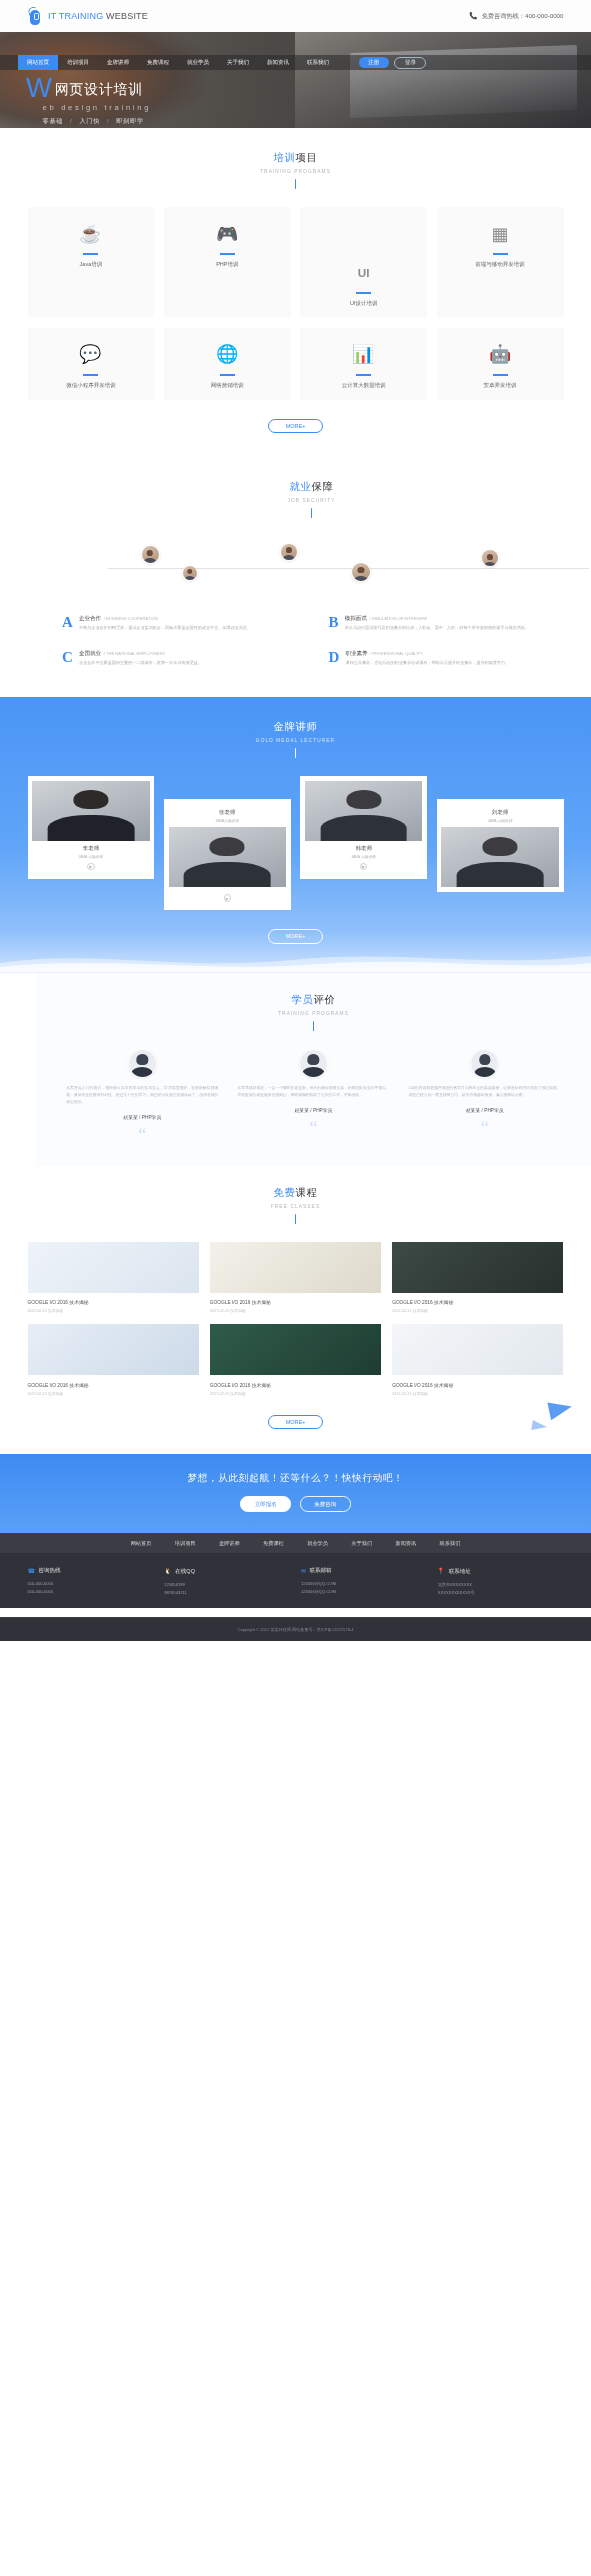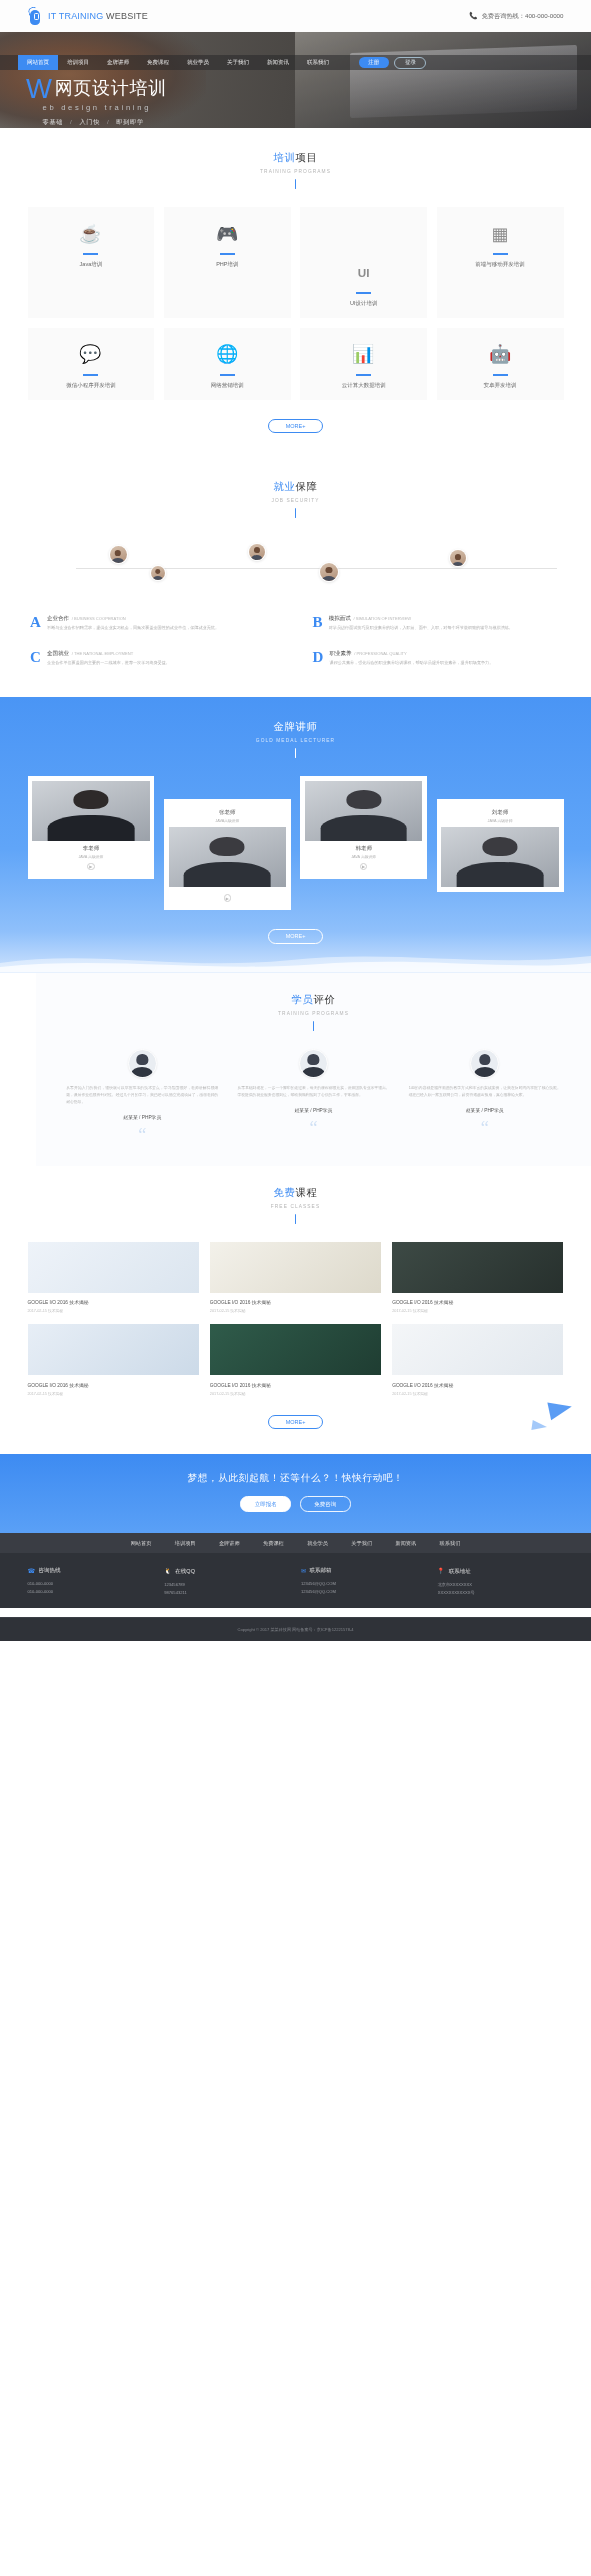--- a/index.html
+++ b/index.html
@@ -37,21 +37,21 @@
   .nav-list { display:flex; align-items:stretch; height:15px; margin-left:18px; }
   .nav-item { color:#e9e9e9; font-size:5.5px; display:flex; align-items:center; padding:0 9px; white-space:nowrap; }
   .nav-item.active { background:#3d8bf2; color:#fff; }
   .nav-actions { display:flex; align-items:center; gap:5.5px; margin-left:20.6px; }
   .btn-reg { background:#3d8bf2; color:#fff; font-size:5.5px; padding:2.1px 9.6px; border-radius:6.2px; }
   .btn-login { border:0.7px solid rgba(180,210,230,.8); color:#e6f0f6; font-size:5.5px; padding:1.4px 9.6px; border-radius:6.2px; }
 
   .hero-copy { position:absolute; left:26px; top:44px; z-index:4; }
   .hc-line1 { display:flex; align-items:flex-end; gap:2.7px; }
   .hc-w { font-size:27.5px; color:#3d8bf2; line-height:.9; font-weight:300; }
-  .hc-title { font-size:18px; color:#fff; letter-spacing:0.7px; padding-bottom:1.4px; }
+  .hc-title { font-size:14px; color:#fff; letter-spacing:0.7px; padding-bottom:1.4px; }
   .hc-sub { font-size:7.6px; color:#bfc0c2; letter-spacing:2.7px; margin:2.1px 0 0 16.5px; }
   .hc-tags { display:flex; gap:6.9px; font-size:6.2px; color:#e2e2e2; margin:5.5px 0 0 16.5px; letter-spacing:0.7px; }
   .hc-tags .sep { color:#9a9a9a; }
 
   
   .section { padding:23.4px 0; }
   .sec-head { text-align:center; margin-bottom:18px; }
   .sec-cn { font-size:10.3px; letter-spacing:0.7px; }
   .sec-cn .hl { color:#3d8bf2; }
   .sec-en { font-size:4.8px; color:#b5b5b5; letter-spacing:1.1px; margin-top:3.4px; }
@@ -62,21 +62,21 @@
   .grid4 { display:grid; grid-template-columns:repeat(4,1fr); gap:9.6px; padding:0 27.5px; }
   .course { background:#fafafa; padding:15px 5.5px 11px; text-align:center; }
   .c-ico { height:23.4px; display:flex; align-items:center; justify-content:center; color:#8c8c8c; font-size:18px; }
   .c-rule { width:15px; height:2.1px; background:#3d8bf2; margin:7.6px auto 6.2px; }
   .c-label { font-size:5.5px; color:#666; }
 
   .more-wrap { text-align:center; margin-top:18px; }
   .more-btn { display:inline-block; border:0.7px solid #3d8bf2; color:#3d8bf2; font-size:5.5px; padding:3.4px 16.5px; border-radius:7.6px; background:#fff; }
 
   
-  .job { background:#fff; }
+  .job { background:#fff;padding-left:32px; }
   .avatars { position:relative; height:66px; margin:0 27.5px 6.9px; }
   .av { position:absolute; border-radius:50%; overflow:hidden; border:1.4px solid #fff; box-shadow:0 0.7px 2.7px rgba(0,0,0,.12); }
   .av i { display:block; width:100%; height:100%; background:linear-gradient(160deg,#d8c3b0,#b08f77); position:relative; }
   .av i:before { content:""; position:absolute; left:50%; top:22%; width:38%; height:36%; transform:translateX(-50%); background:#6b4a36; border-radius:50% 50% 45% 45%; }
   .av i:after { content:""; position:absolute; left:50%; bottom:-18%; width:72%; height:46%; transform:translateX(-50%); background:#4a4f5c; border-radius:50% 50% 0 0; }
   .dot-line { position:absolute; height:0.7px; background:#e2e2e2; }
 
   .job-grid { display:grid; grid-template-columns:1fr 1fr; gap:4.1px 34px; padding:0 30px; }
   .jrow { display:flex; gap:6.2px; padding:6.9px 0; }
   .jl { font-size:15px; color:#3d8bf2; font-weight:bold; line-height:1; font-family:"Liberation Serif",serif; }

